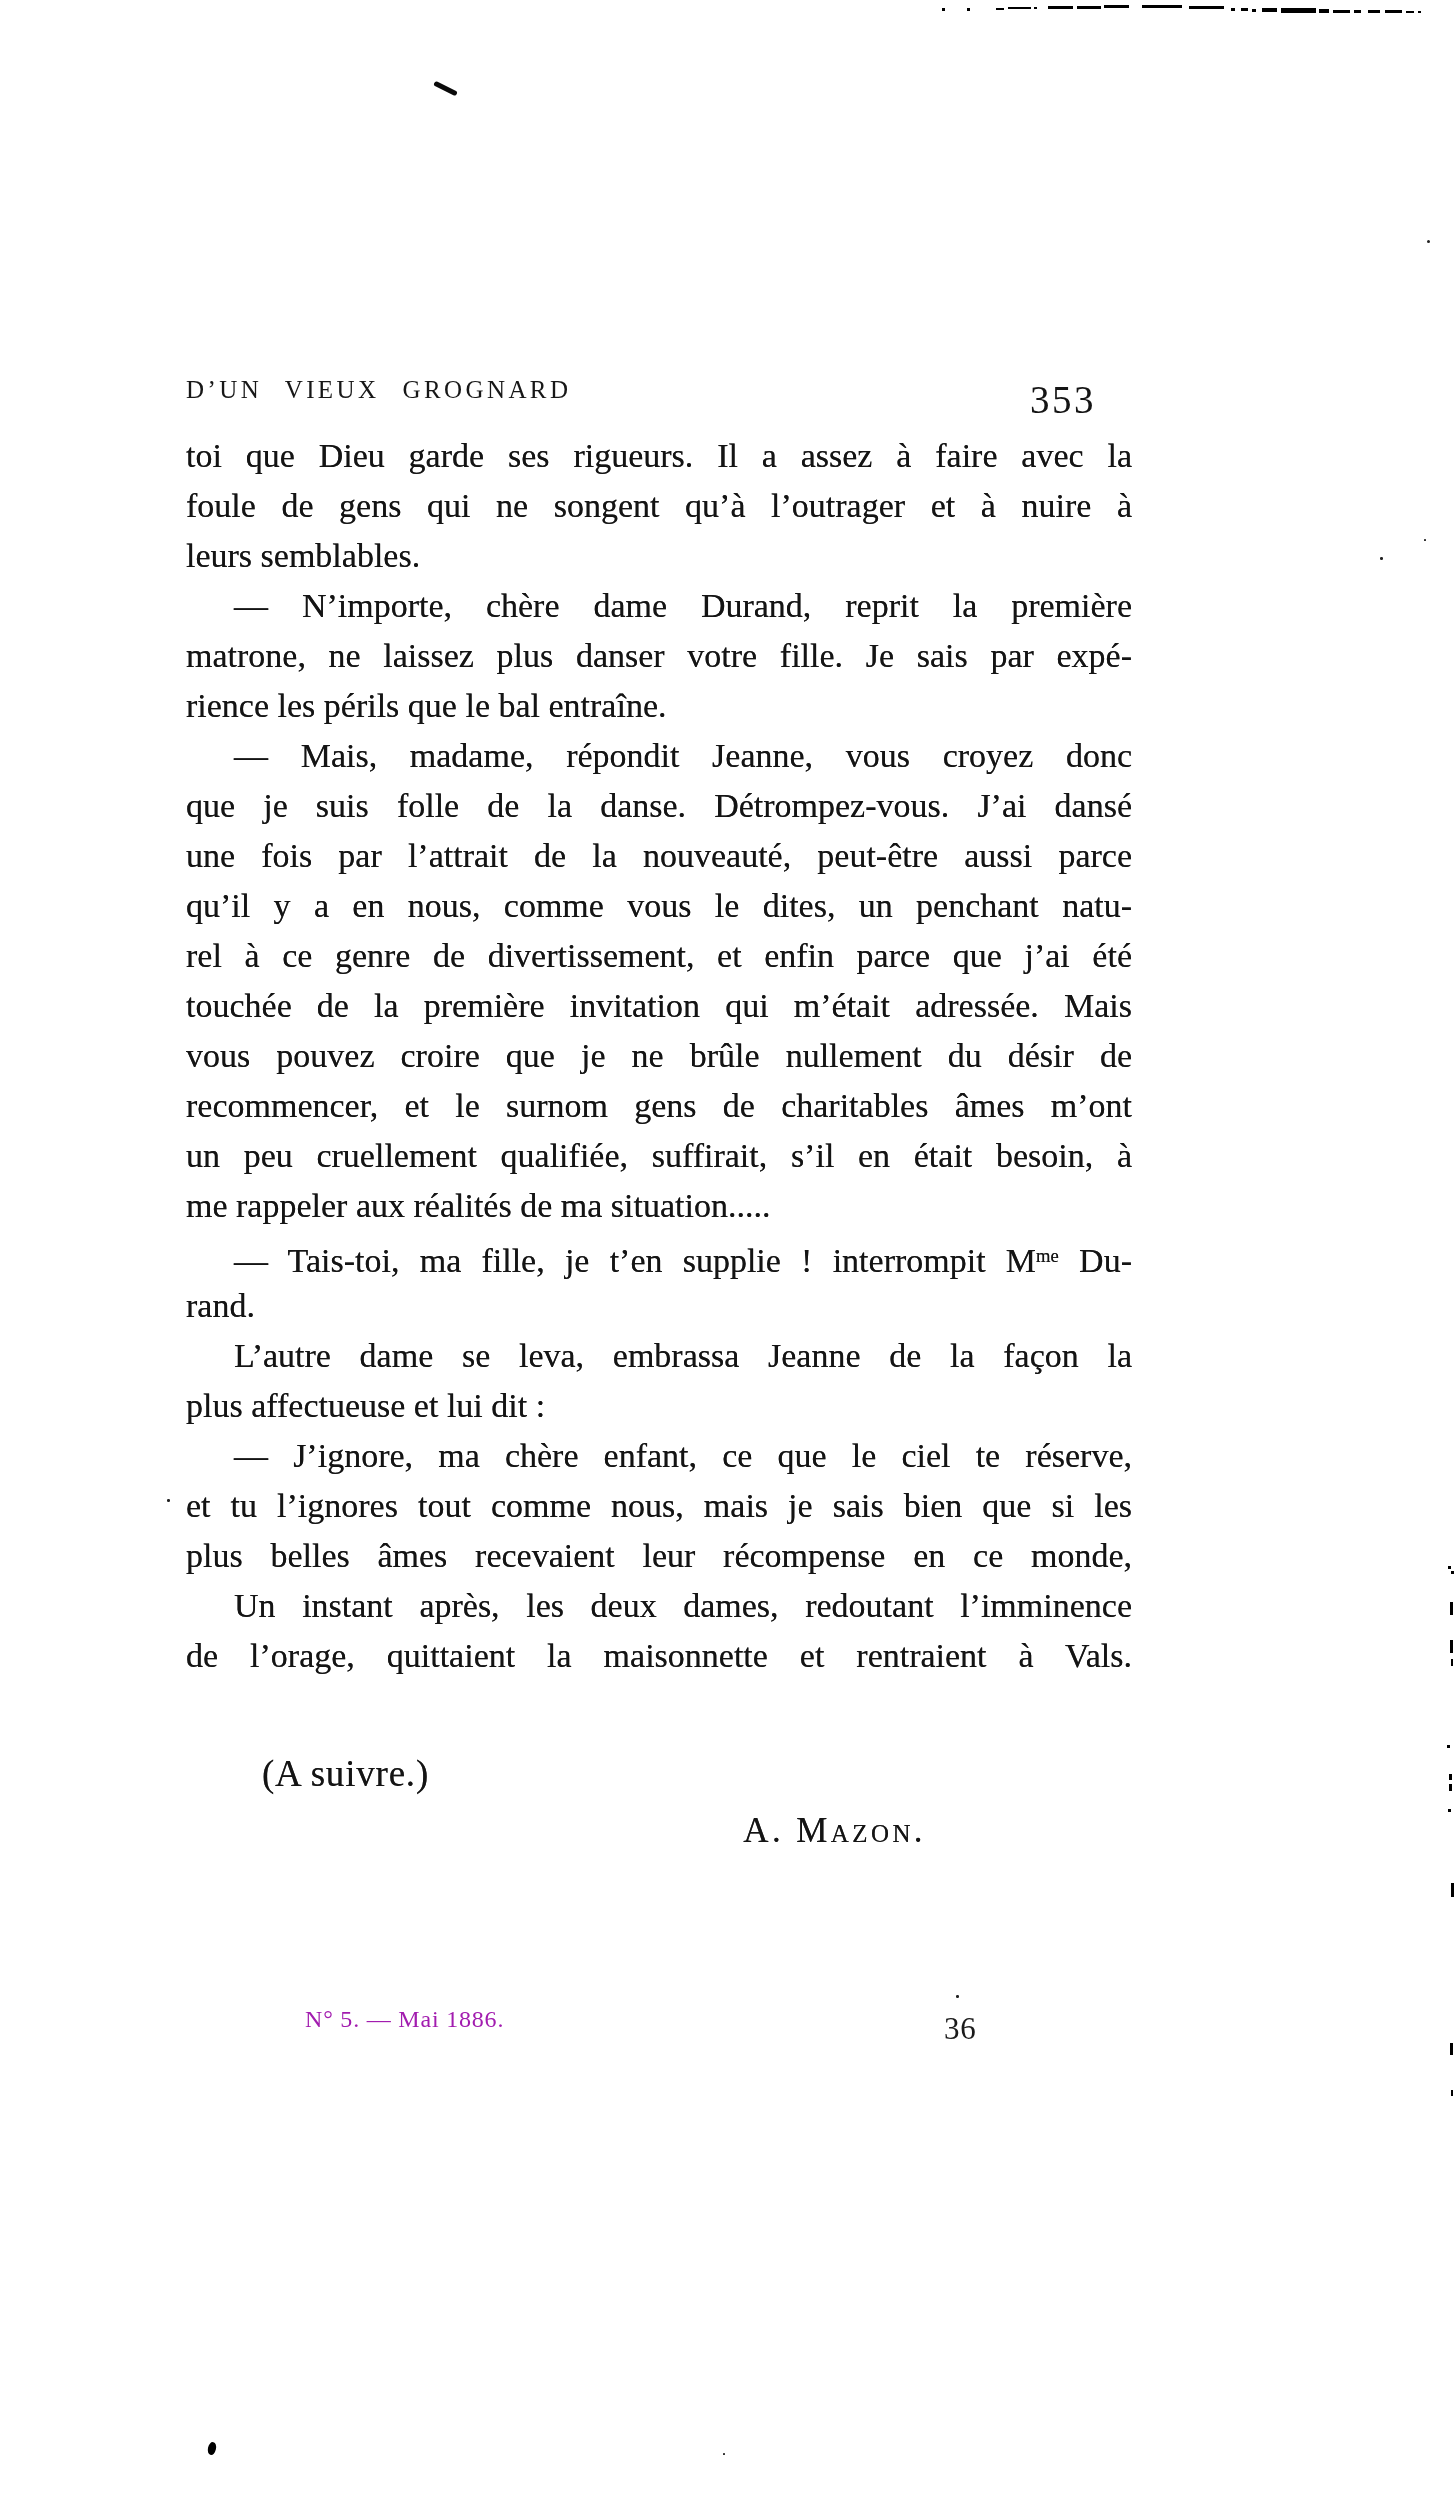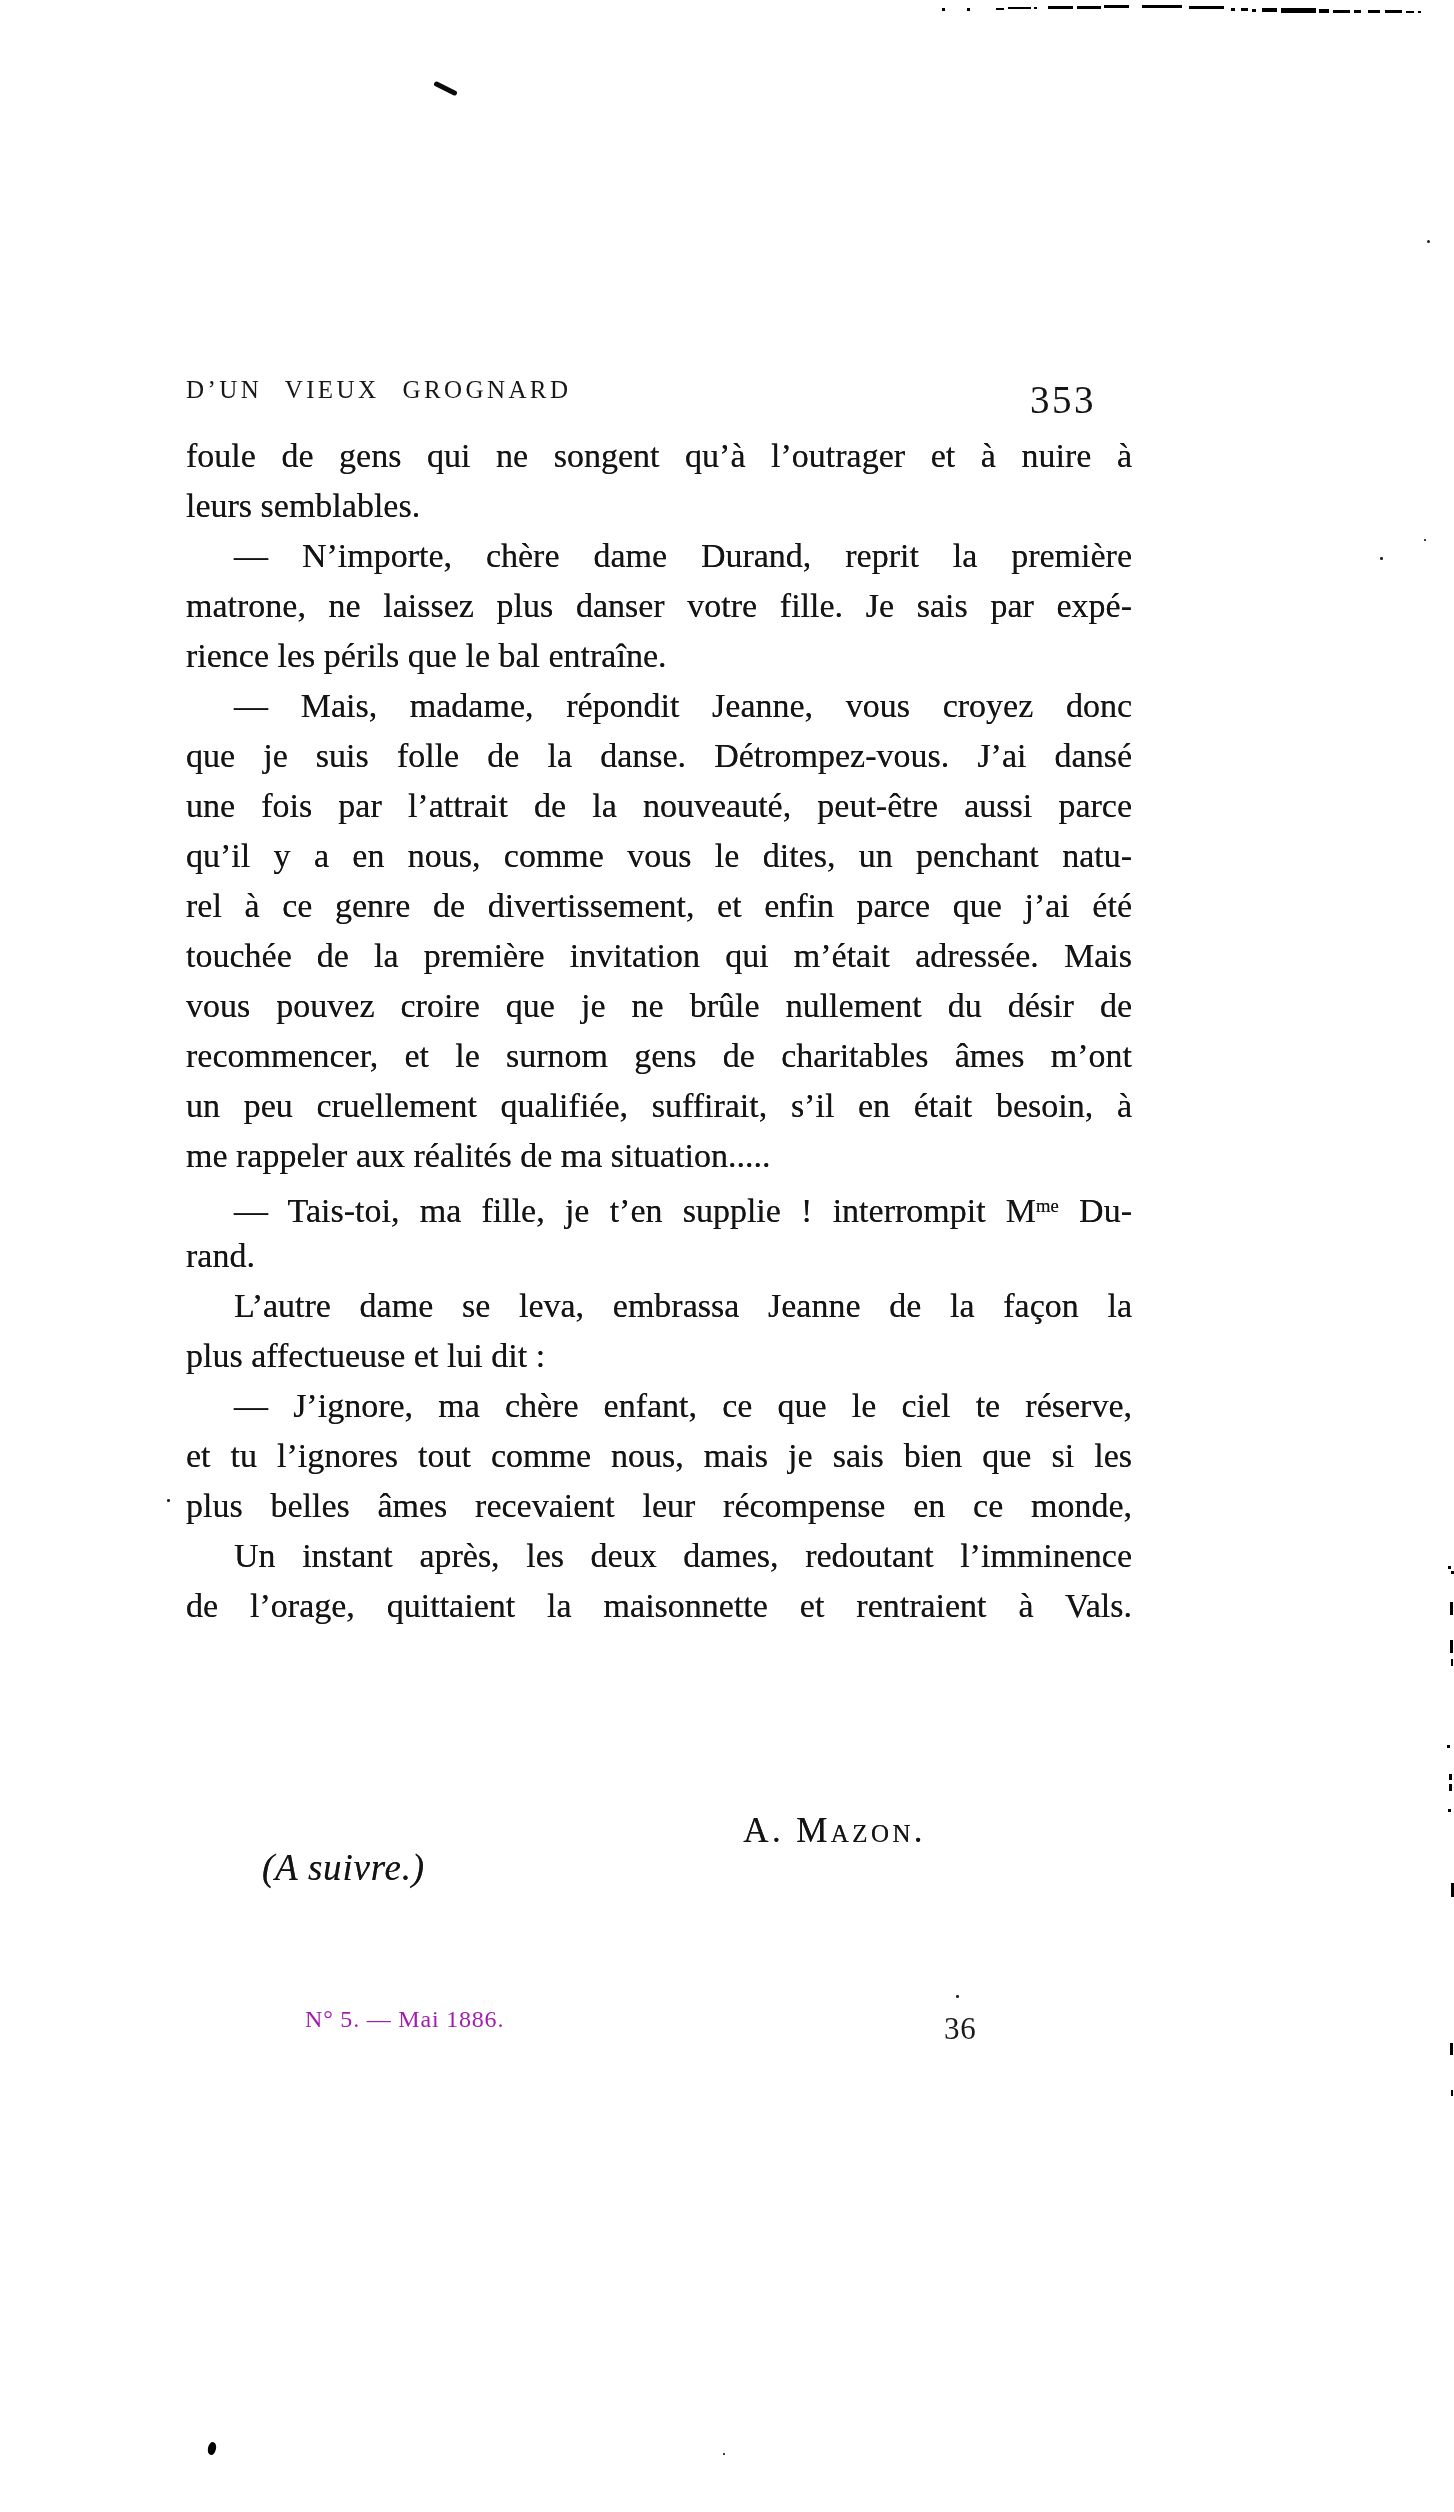--- a/index.html
+++ b/index.html
@@ -36,22 +36,22 @@
   .sup{font-size:0.55em;vertical-align:0.55em;}
   
   .signature{
     position:absolute;left:186px;top:1806px;width:946px;height:50px;
     line-height:50px;box-sizing:border-box;padding-right:206px;
     text-align:right;font-variant:small-caps;font-size:35px;letter-spacing:3.4px;
     text-shadow:0 0 0.5px rgba(10,10,10,.75);
   }
   
   .continuation{
-    position:absolute;left:262px;top:1846px;
-    font-style:italic;font-size:37px;letter-spacing:0.8px;
+    position:absolute;left:262px;top:1752px;
+    font-size:37px;letter-spacing:0.8px;
     text-shadow:0 0 0.4px rgba(10,10,10,.7);
   }
   
   .footer-issue{
     position:absolute;left:305px;top:2006px;
     font-size:24px;letter-spacing:0.8px;color:#a21caf;
   }
   .footer-sheet{
     position:absolute;left:944px;top:2011px;
     font-size:31px;letter-spacing:0.8px;color:#1a1a1a;
@@ -96,20 +96,21 @@
     <i style="left:484px;top:7.5px;width:8.4px;height:2.5px"></i>
     <i style="left:496px;top:7.5px;width:3.4px;height:2.5px"></i>
   </div>
 
   <div class="stroke"></div>
 
   <div class="running-head">D’UN VIEUX GROGNARD</div>
   <div class="folio">353</div>
 
   <div class="body-text">
+      <div class="bline"><span>toi que Dieu garde ses rigueurs. Il a assez à faire avec la</span></div>
       <div class="bline"><span>foule de gens qui ne songent qu’à l’outrager et à nuire à</span></div>
       <div class="bline last"><span>leurs semblables.</span></div>
       <div class="bline first"><span>— N’importe, chère dame Durand, reprit la première</span></div>
       <div class="bline"><span>matrone, ne laissez plus danser votre fille. Je sais par expé-</span></div>
       <div class="bline last"><span>rience les périls que le bal entraîne.</span></div>
       <div class="bline first"><span>— Mais, madame, répondit Jeanne, vous croyez donc</span></div>
       <div class="bline"><span>que je suis folle de la danse. Détrompez-vous. J’ai dansé</span></div>
       <div class="bline"><span>une fois par l’attrait de la nouveauté, peut-être aussi parce</span></div>
       <div class="bline"><span>qu’il y a en nous, comme vous le dites, un penchant natu-</span></div>
       <div class="bline"><span>rel à ce genre de divertissement, et enfin parce que j’ai été</span></div>

